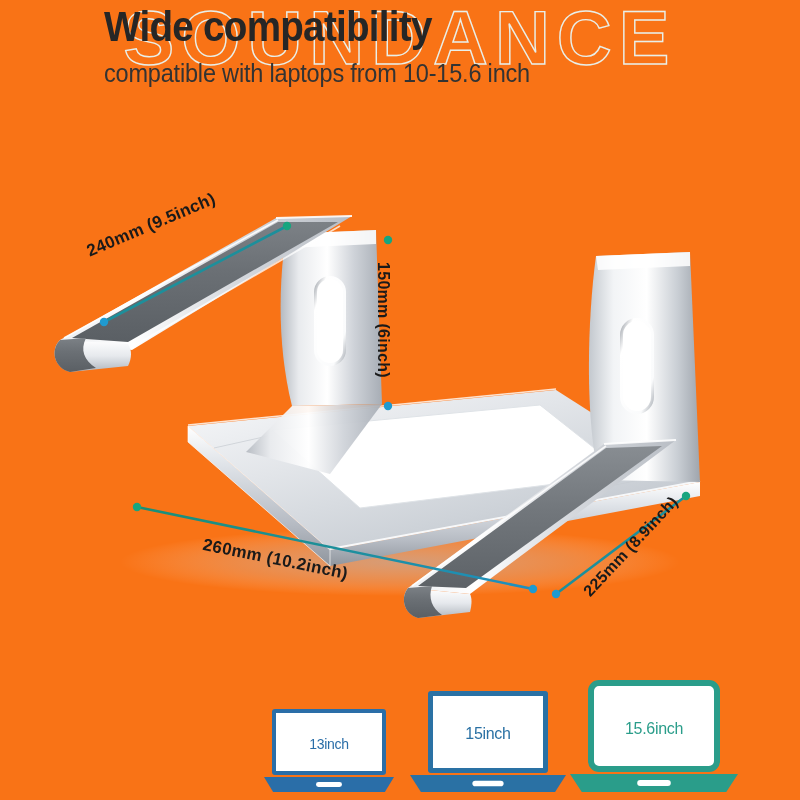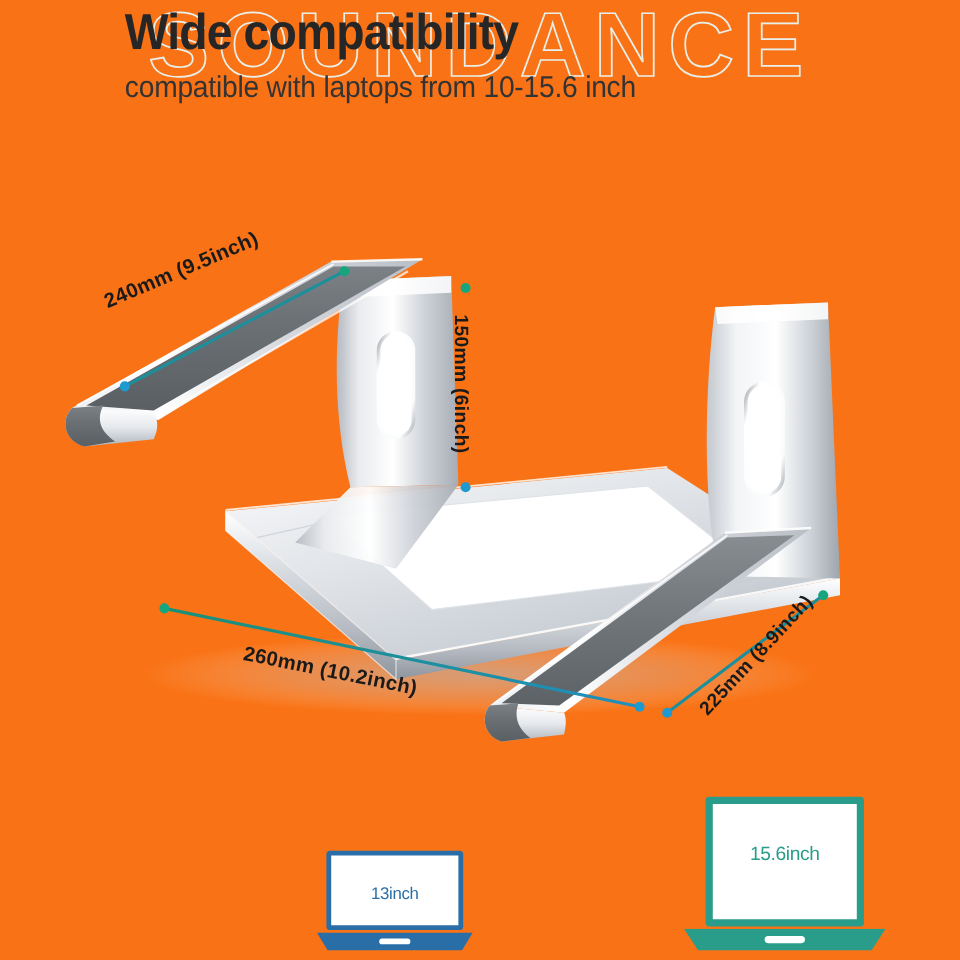--- a/index.html
+++ b/index.html
@@ -310,22 +310,31 @@
   <div id="laptop-row">
       <div class="laptop" style="left: 264px; width: 130px;">
         <div class="laptop-screen" style="position: relative; width: 114px; height: 66px; margin: 0px auto; border: 4px solid rgb(42, 110, 168); border-radius: 3px;">
           <span class="laptop-label" style="top: 22.92px; font-size: 14px; color: rgb(42, 110, 168);">13inch</span>
         </div>
         <div style="position: relative; width: 130px; height: 15px; margin-top: 2px;"><svg width="130" height="15" viewBox="0 0 130 15">
             <path d="M 0,0 L 130,0 L 120.9,15 L 9.100000000000001,15 Z" fill="#2a6ea8"></path>
             <rect x="52" y="5.025" width="26" height="4.95" rx="2.475" fill="#ffffff"></rect>
           </svg></div>
       </div>
+      <div class="laptop" style="left: 410px; width: 156px;">
+        <div class="laptop-screen" style="position: relative; width: 120px; height: 82px; margin: 0px auto; border: 5px solid rgb(42, 113, 164); border-radius: 3px;">
+          <span class="laptop-label" style="top: 29.48px; font-size: 16px; color: rgb(42, 113, 164);">15inch</span>
+        </div>
+        <div style="position: relative; width: 156px; height: 17px; margin-top: 2px;"><svg width="156" height="17" viewBox="0 0 156 17">
+            <path d="M 0,0 L 156,0 L 145.07999999999998,17 L 10.920000000000002,17 Z" fill="#2a71a4"></path>
+            <rect x="62.4" y="5.695" width="31.200000000000003" height="5.61" rx="2.805" fill="#ffffff"></rect>
+          </svg></div>
+      </div>
       <div class="laptop" style="left: 570px; width: 168px;">
-        <div class="laptop-screen" style="position: relative; width: 132px; height: 108px; margin: 0px auto; border: 6px solid rgb(42, 157, 138); border-radius: 3px; padding-left: 19px;">
+        <div class="laptop-screen" style="position: relative; width: 132px; height: 92px; margin: 0px auto; border: 6px solid rgb(42, 157, 138); border-radius: 11px; padding-left: 19px;">
           <span class="laptop-label" style="top: 34.48px; font-size: 16px; color: rgb(42, 157, 138);">15.6inch</span>
         </div>
         <div style="position: relative; width: 168px; height: 18px; margin-top: 2px;"><svg width="168" height="18" viewBox="0 0 168 18">
             <path d="M 0,0 L 168,0 L 156.24,18 L 11.760000000000002,18 Z" fill="#2a9d8a"></path>
             <rect x="67.2" y="6.029999999999999" width="33.6" height="5.94" rx="2.97" fill="#ffffff"></rect>
           </svg></div>
       </div>
     </div>
 
 </div>

